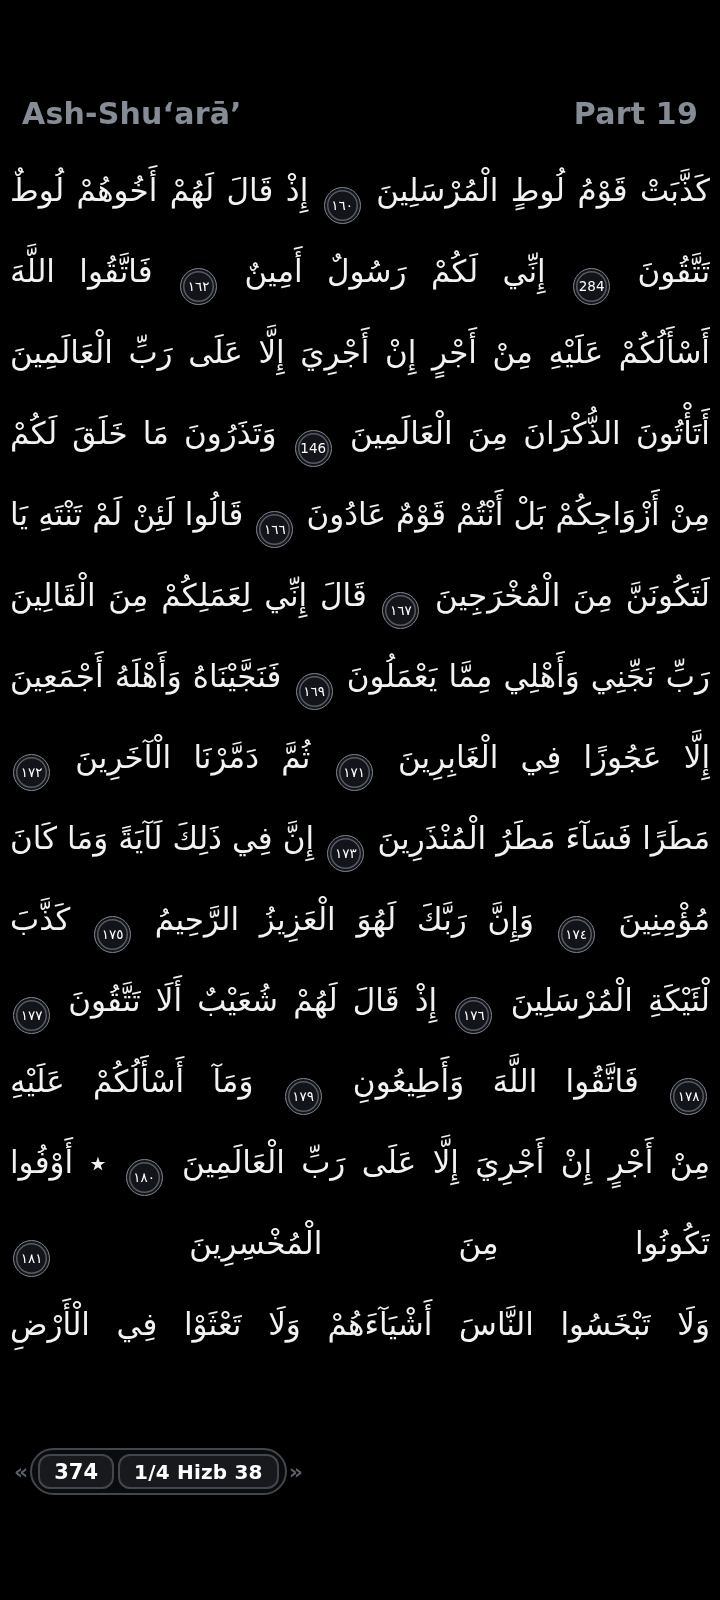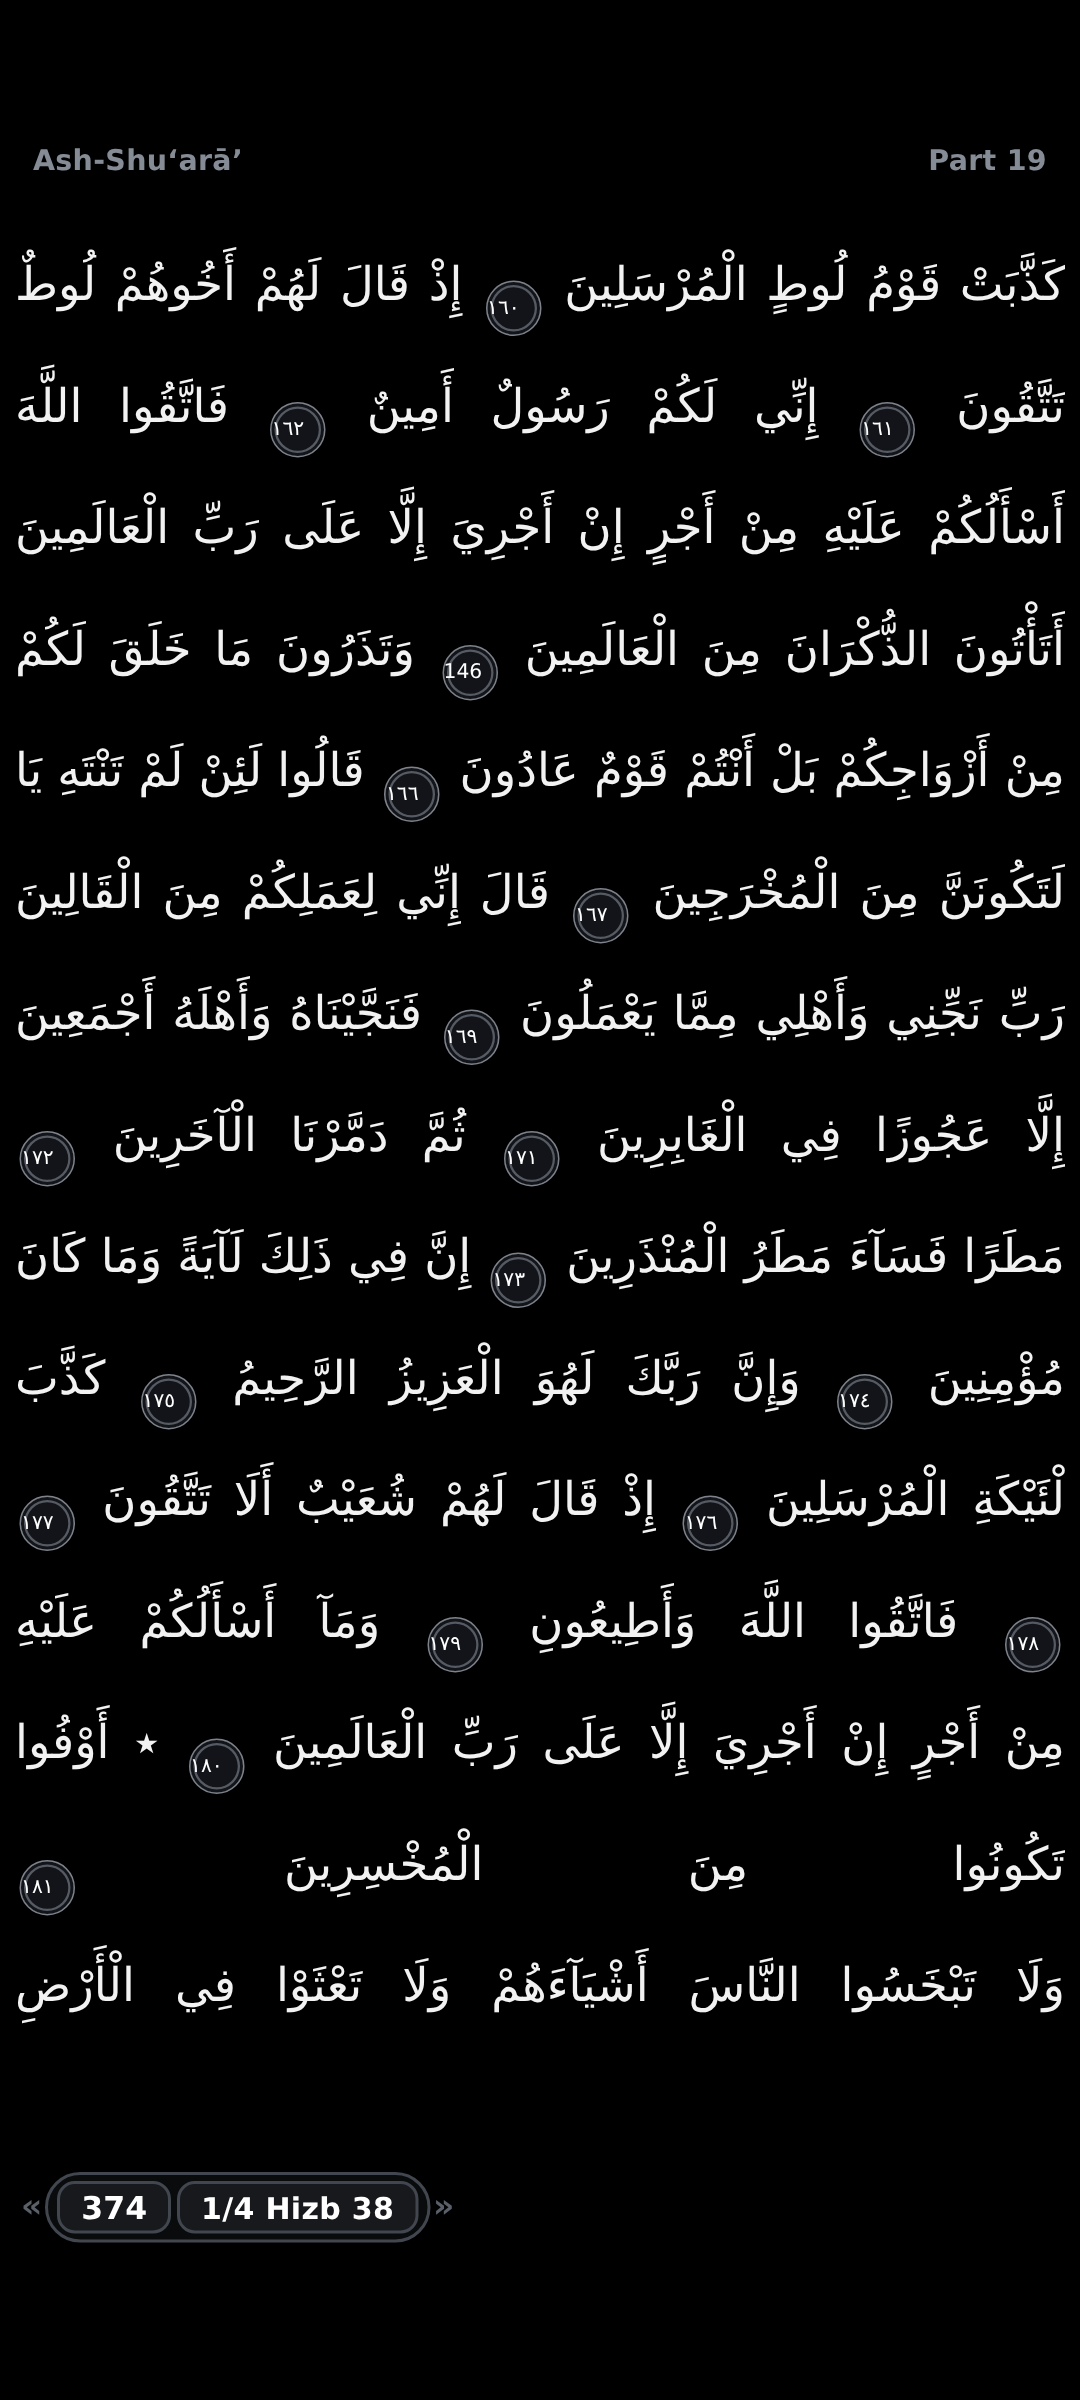--- a/index.html
+++ b/index.html
@@ -18,21 +18,21 @@
     color:var(--ink);
     position:relative;
   }
   
   .header{
     position:absolute; top:96px; left:22px; right:22px;
     display:flex; justify-content:space-between; align-items:baseline;
   }
   .header .hlabel{
     color:var(--muted);
-    font-size:19px;
+    font-size:30px;
     font-weight:bold;
     letter-spacing:0.2px;
   }
   
   .page{
     position:absolute; top:150px; left:10px; right:10px;
   }
   .qline{
     direction:rtl;
     height:81px;
@@ -42,21 +42,21 @@
     white-space:normal;
     text-align:justify;
     text-align-last:justify;
     text-justify:inter-word;
     overflow:hidden;
   }
   .qtext{letter-spacing:0.5px;}
   .aya-marker{
     display:inline-flex;
     align-items:center;
-    justify-content:flex-end;
+    justify-content:center;
     width:37px;height:37px;
     border-radius:50%;
     background:var(--medallion-bg);
     border:1px solid var(--medallion-edge);
     box-shadow: inset 0 0 0 2px var(--medallion-bg), inset 0 0 0 3.5px #565b63, 0 0 0 1.5px #000;
     vertical-align:-9px;
     margin:0 3px;
   }
   .aya-num{
     font-size:13.5px;
@@ -99,21 +99,21 @@
 <div class="header">
   <span class="hlabel">Ash-Shu‘arā’</span>
   <span class="hlabel">Part 19</span>
 </div>
 
 <div class="page">
     <div class="qline" dir="rtl" lang="ar"><span class="qtext">كَذَّبَتْ قَوْمُ لُوطٍ الْمُرْسَلِينَ</span> <span class="aya-marker">
         <span class="aya-num">١٦٠</span>
       </span> <span class="qtext">إِذْ قَالَ لَهُمْ أَخُوهُمْ لُوطٌ أَلَا</span> </div>
     <div class="qline" dir="rtl" lang="ar"><span class="qtext">تَتَّقُونَ</span> <span class="aya-marker">
-        <span class="aya-num">١٦١</span>
+        <span class="aya-num">284</span>
       </span> <span class="qtext">إِنِّي لَكُمْ رَسُولٌ أَمِينٌ</span> <span class="aya-marker">
         <span class="aya-num">١٦٢</span>
       </span> <span class="qtext">فَاتَّقُوا اللَّهَ وَأَطِيعُونِ</span>   </div>
     <div class="qline" dir="rtl" lang="ar"><span class="qtext">أَسْأَلُكُمْ عَلَيْهِ مِنْ أَجْرٍ إِنْ أَجْرِيَ إِلَّا عَلَى رَبِّ الْعَالَمِينَ</span>  </div>
     <div class="qline" dir="rtl" lang="ar"><span class="qtext">أَتَأْتُونَ الذُّكْرَانَ مِنَ الْعَالَمِينَ</span> <span class="aya-marker">
         <span class="aya-num">146</span>
       </span> <span class="qtext">وَتَذَرُونَ مَا خَلَقَ لَكُمْ رَبُّكُمْ</span> </div>
     <div class="qline" dir="rtl" lang="ar"><span class="qtext">مِنْ أَزْوَاجِكُمْ بَلْ أَنْتُمْ قَوْمٌ عَادُونَ</span> <span class="aya-marker">
         <span class="aya-num">١٦٦</span>
       </span> <span class="qtext">قَالُوا لَئِنْ لَمْ تَنْتَهِ يَا لُوطُ</span> </div>

